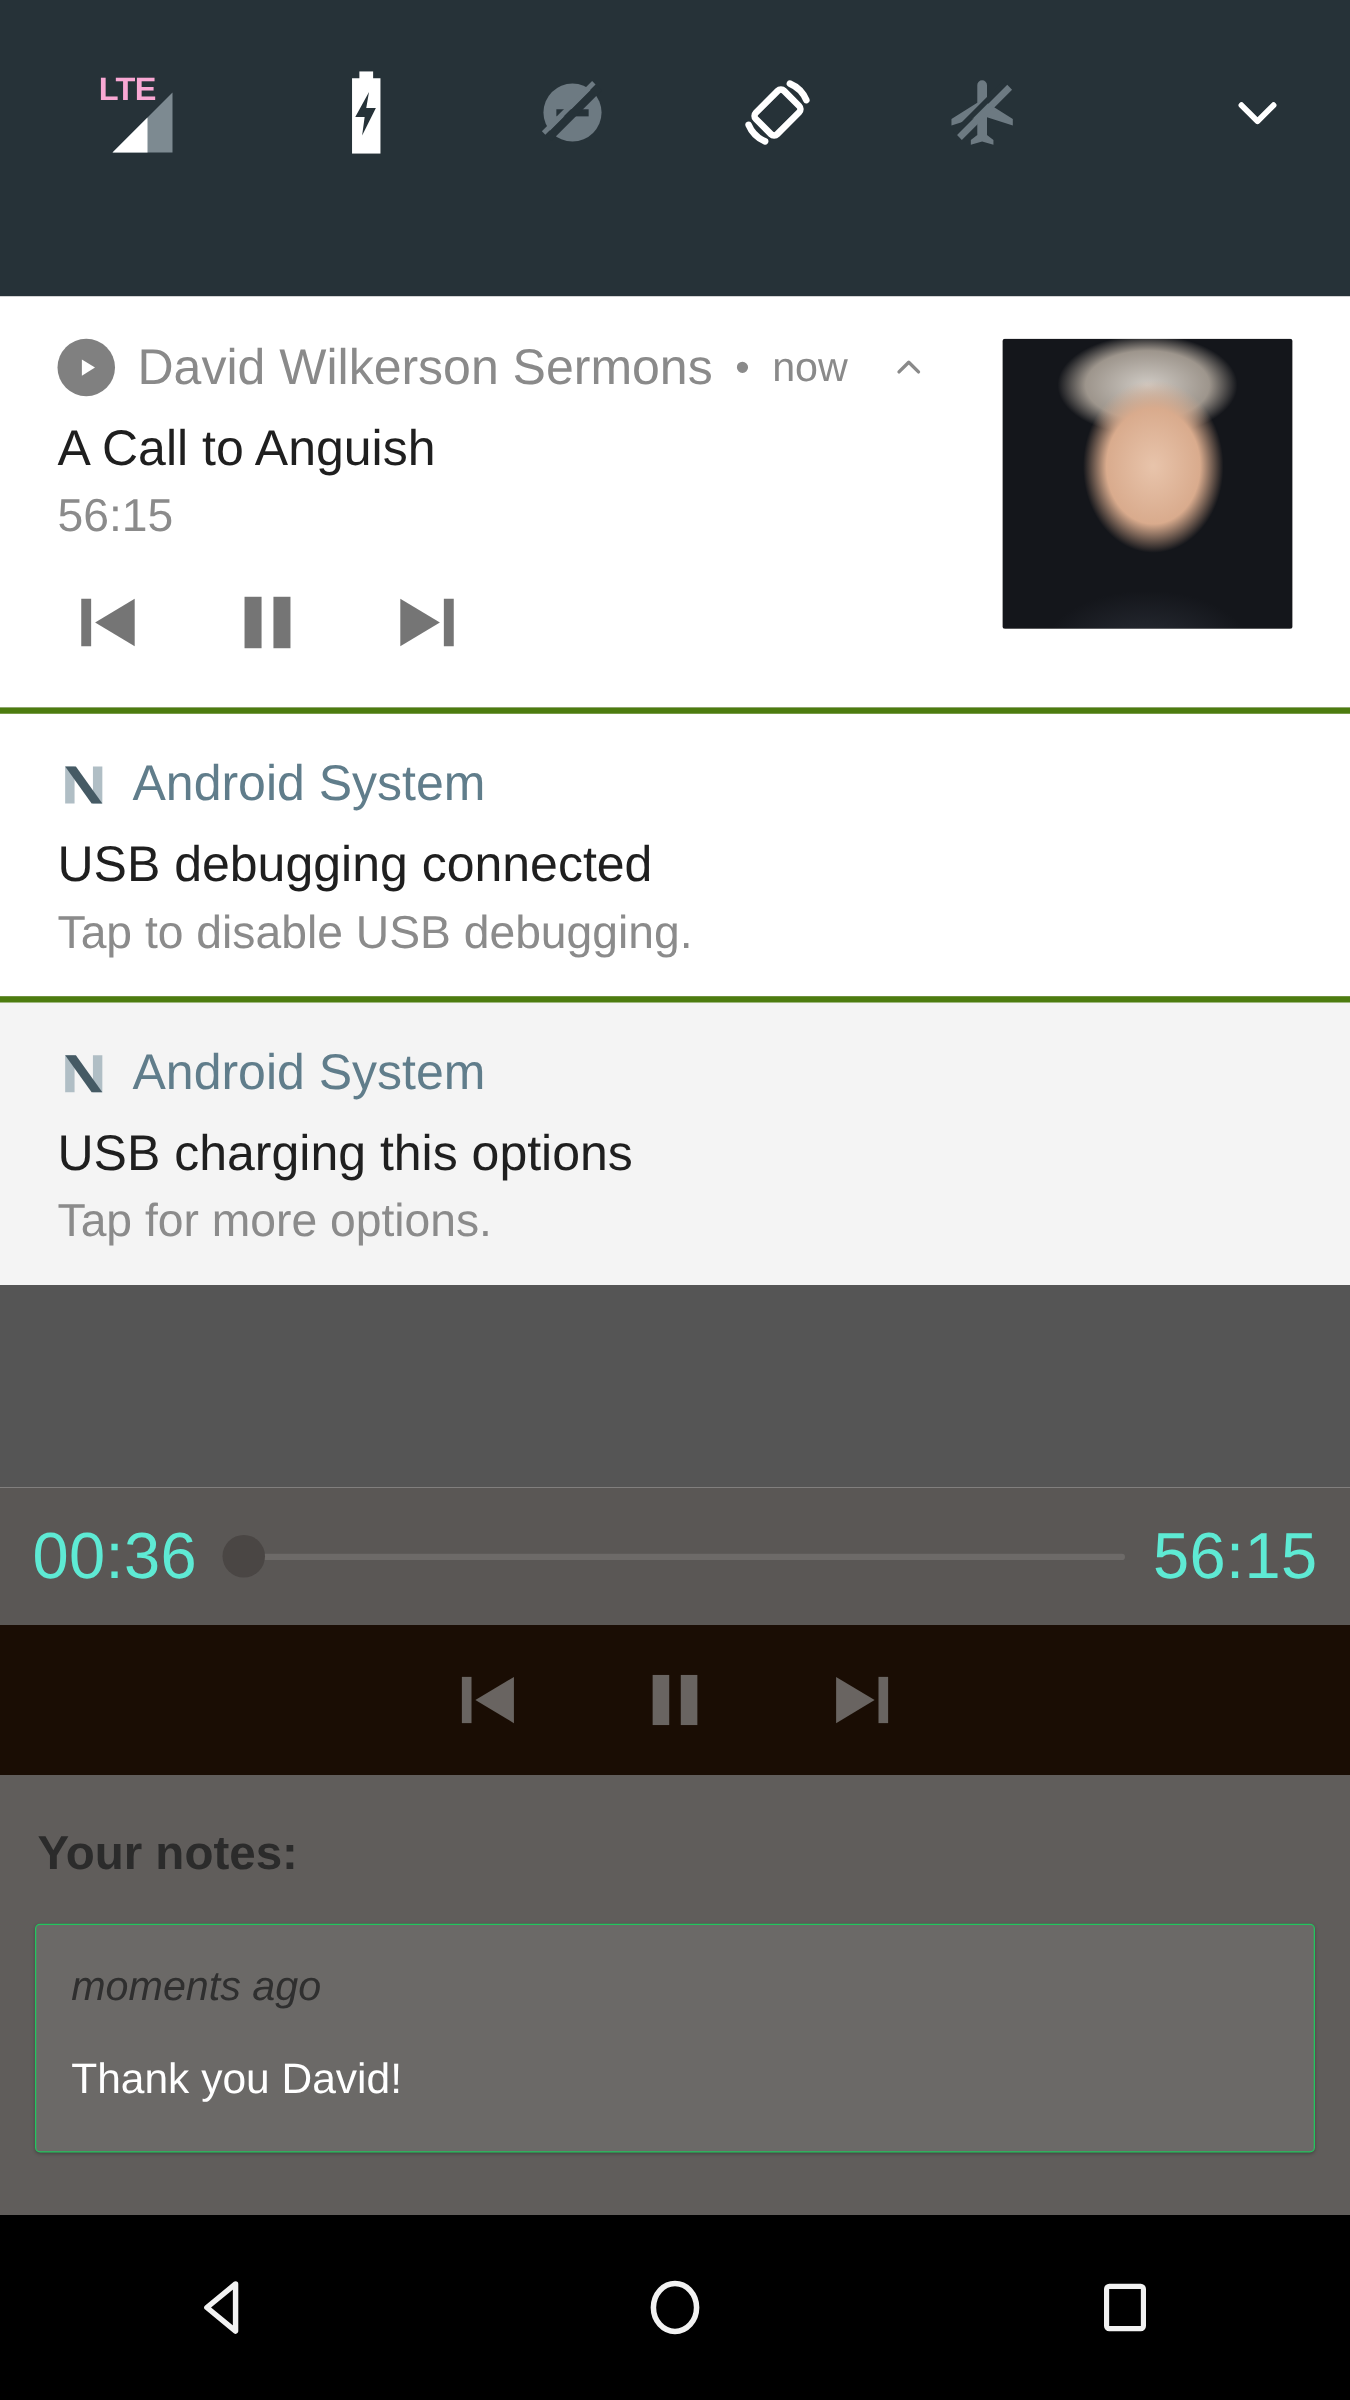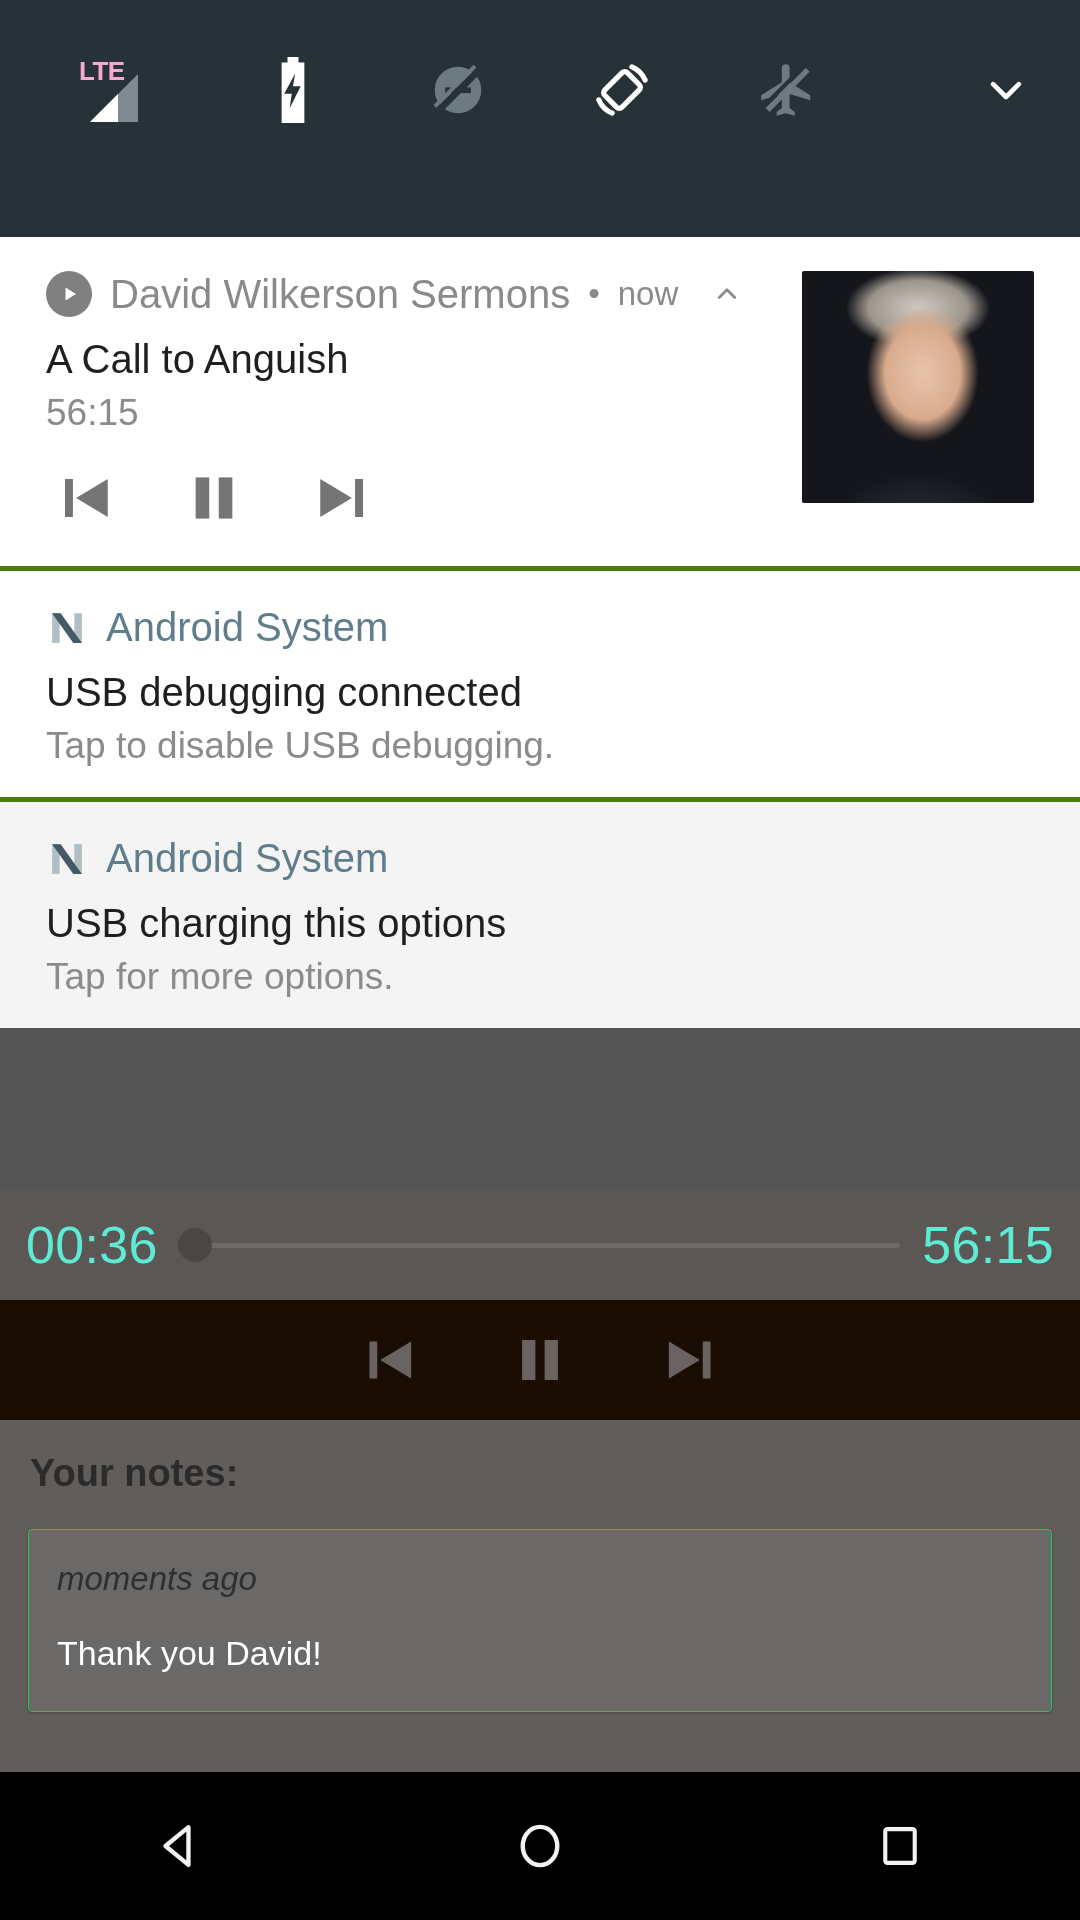--- a/index.html
+++ b/index.html
@@ -56,21 +56,21 @@
     height: 120px;
     background: #1a0d04;
     display: flex; align-items: center; justify-content: center;
     gap: 78px;
   }
   .transport-bar .ctrl { opacity: .62; }
 
   .notes-pane {
     flex: 1;
     background: #605d5b;
-    padding: 20px 28px 0 28px;
+    padding: 30px 28px 0 28px;
     box-sizing: border-box;
   }
   .notes-title {
     font-size: 38px; font-weight: bold; color: #2b2b2b;
     margin: 12px 0 34px 2px;
   }
   .note-card {
     background: #6b6967;
     border: 1px solid #22c55e;
     border-radius: 4px;

